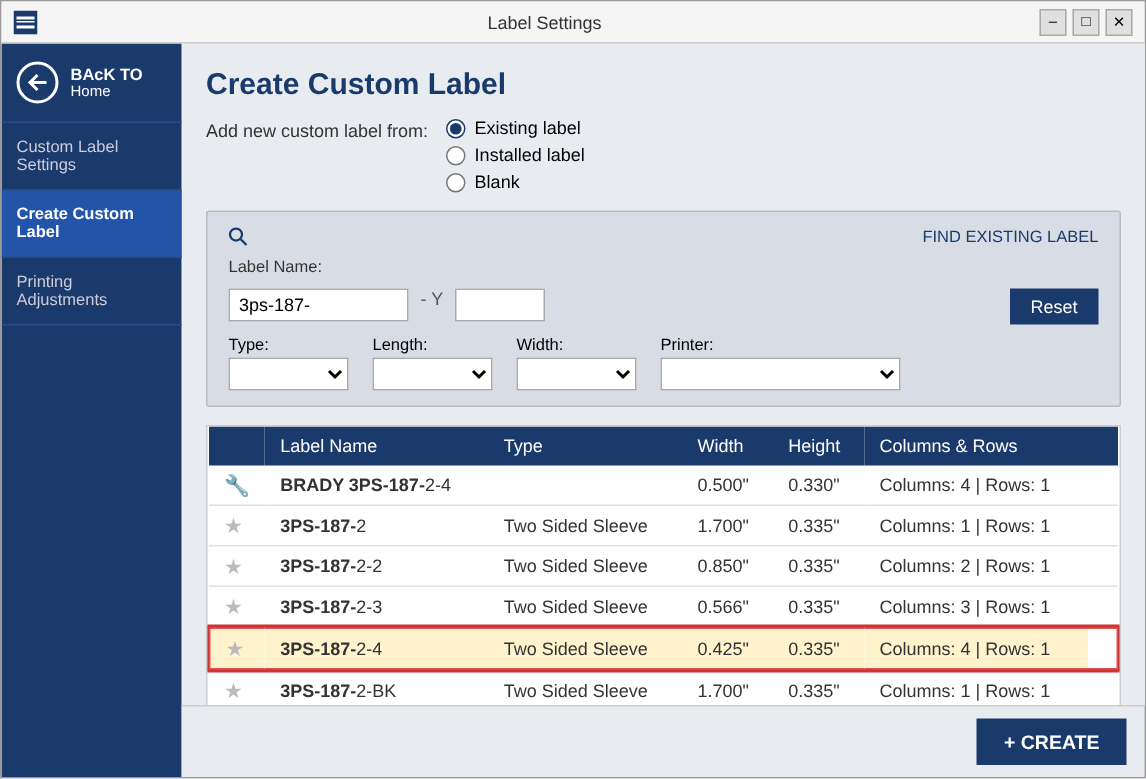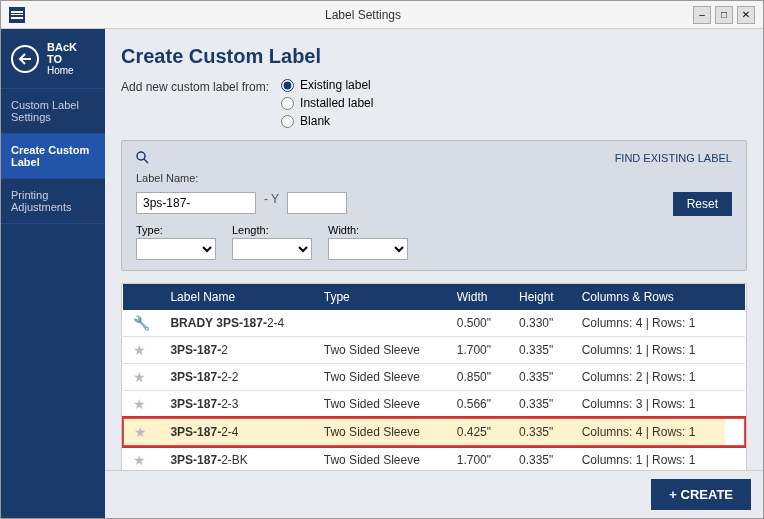--- a/index.html
+++ b/index.html
@@ -10,21 +10,21 @@
     .titlebar { background: #f5f5f5; border-bottom: 1px solid #ccc; display: flex; align-items: center; padding: 4px 8px; height: 28px; }
     .titlebar-icon { width: 16px; height: 16px; margin-right: 8px; }
     .titlebar-title { flex: 1; text-align: center; font-size: 12px; color: #333; }
     .titlebar-controls { display: flex; gap: 4px; }
     .titlebar-btn { width: 18px; height: 18px; border: 1px solid #aaa; background: #e0e0e0; font-size: 10px; display: flex; align-items: center; justify-content: center; cursor: pointer; }
 
     
     .main-content { display: flex; flex: 1; overflow: hidden; }
 
     
-    .sidebar { width: 104px; background: #1a3a6b; color: white; display: flex; flex-direction: column; flex-shrink: 0; }
+    .sidebar { width: 120px; background: #1a3a6b; color: white; display: flex; flex-direction: column; flex-shrink: 0; }
     .sidebar-back { padding: 12px 10px; border-bottom: 1px solid #2a4a8b; display: flex; align-items: center; gap: 8px; cursor: pointer; }
     .back-circle { width: 28px; height: 28px; border: 2px solid white; border-radius: 50%; display: flex; align-items: center; justify-content: center; flex-shrink: 0; }
     .sidebar-nav { display: flex; flex-direction: column; }
     .sidebar-item { padding: 10px 10px; font-size: 11px; color: #ccd; cursor: pointer; border-bottom: 1px solid #2a4a8b; }
     .sidebar-item.active { background: #2255aa; color: white; font-weight: bold; }
     .sidebar-spacer { flex: 1; }
     .sidebar-bottom { padding: 8px; }
     .sidebar-bottom-item { padding: 6px 4px; font-size: 11px; color: #ccd; cursor: pointer; }
 
     
@@ -155,20 +155,24 @@
               <span style="font-size:11px;">Type:</span>
               <select class="filter-select"><option></option></select>
             </div>
             <div class="filter-group">
               <span style="font-size:11px;">Length:</span>
               <select class="filter-select"><option></option></select>
             </div>
             <div class="filter-group">
               <span style="font-size:11px;">Width:</span>
               <select class="filter-select"><option></option></select>
+            </div>
+            <div class="filter-group">
+              <span style="font-size:11px;">Printer:</span>
+              <select class="filter-select filter-select-long"><option></option></select>
             </div>
           </div>
         </div>
 
         <div class="table-container">
           <table>
             <thead>
               <tr>
                 <th style="width:30px;"></th>
                 <th>Label Name</th>

